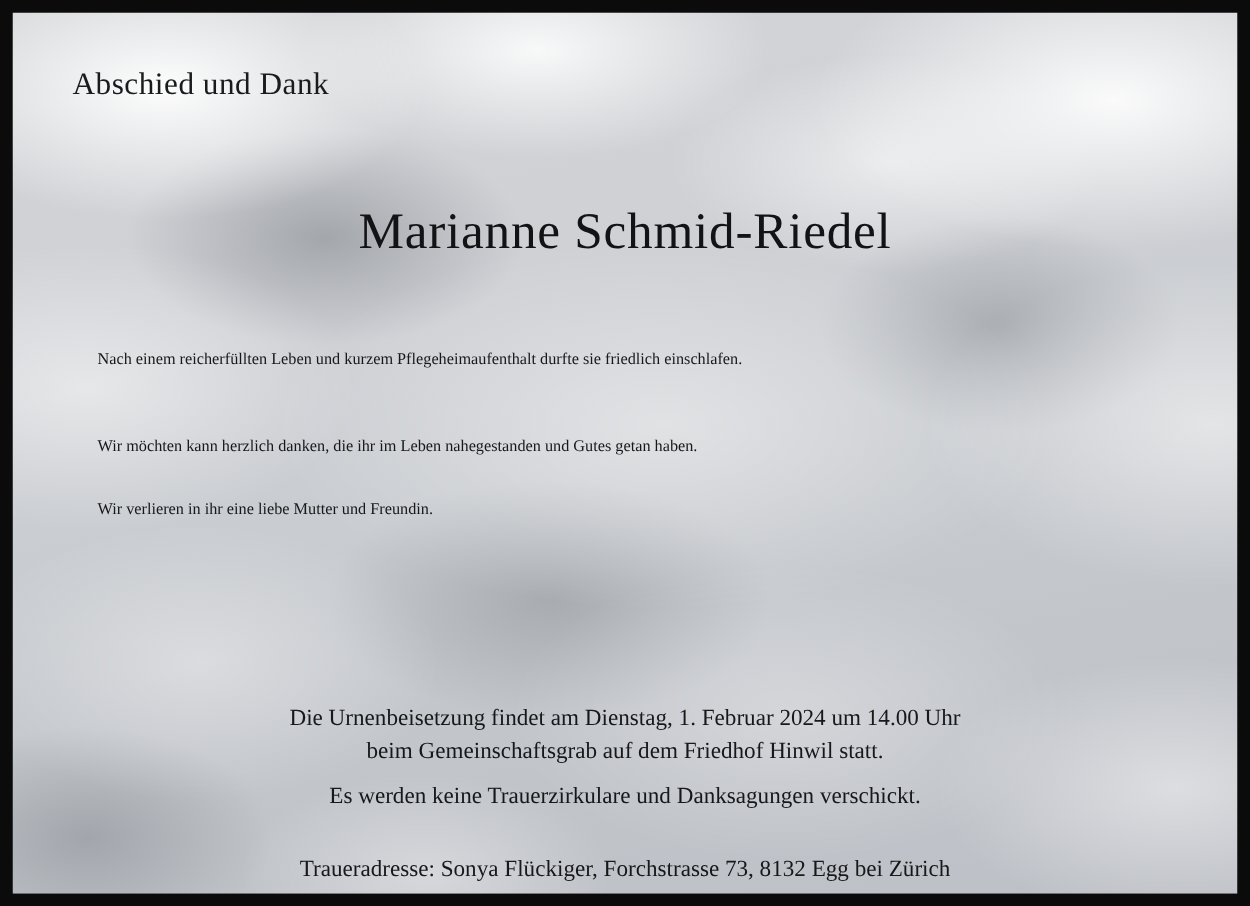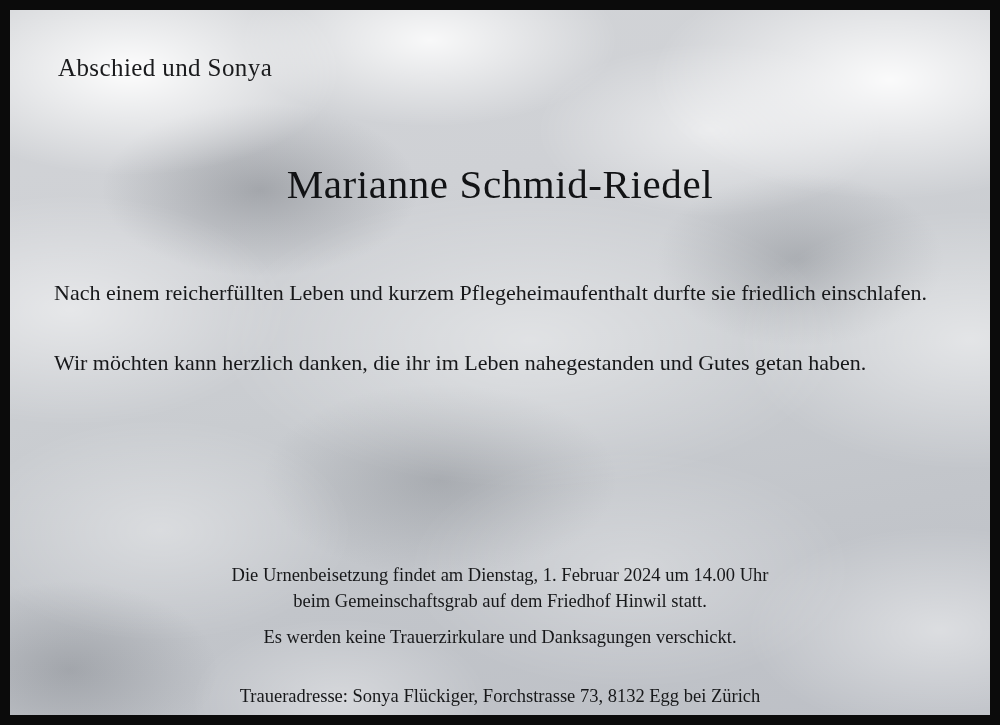--- a/index.html
+++ b/index.html
@@ -88,25 +88,26 @@
     left: 0;
     right: 0;
     top: 212px;
     text-align: center;
     font-size: 19.5px;
     color: #171819;
   }
 
   .para {
     position: absolute;
-    font-size: 22px;
+    font-size: 13px;
     line-height: 1.38;
     color: #17181a;
     text-align: justify;
     text-justify: inter-word;
+    margin-left: 24px;
   }
   .para-1 { left: 44px; right: 44px; top: 268px; }
   .para-2 { left: 44px; right: 44px; top: 338px; }
   .para-3 { left: 44px; right: 44px; top: 388px; }
 
   .mourners {
     position: absolute;
     left: 450px;
     top: 440px;
     font-size: 19.5px;
@@ -147,30 +148,31 @@
     color: #17181a;
     margin-top: 28px;
   }
 </style>
 </head>
 <body>
 
 <div id="notice">
   <div class="sheet">
 
-    <div class="hdr-left">Abschied und Sonya</div>
+    <div class="hdr-left">Abschied und Dank</div>
 
 
     <div class="name">Marianne Schmid-Riedel</div>
 
 
     <div class="para para-1">Nach einem reicherfüllten Leben und kurzem Pflegeheimaufenthalt durfte sie friedlich einschlafen.</div>
 
     <div class="para para-2">Wir möchten kann herzlich danken, die ihr im Leben nahegestanden und Gutes getan haben.</div>
 
+    <div class="para para-3">Wir verlieren in ihr eine liebe Mutter und Freundin.</div>
 
 
     <div class="funeral">Die Urnenbeisetzung findet am Dienstag, 1. Februar 2024 um 14.00 Uhr
 beim Gemeinschaftsgrab auf dem Friedhof Hinwil statt.</div>
 
     <div class="no-circulars">Es werden keine Trauerzirkulare und Danksagungen verschickt.</div>
 
     <div class="mourn-address">Traueradresse: Sonya Flückiger, Forchstrasse 73, 8132 Egg bei Zürich</div>
 
   </div>

